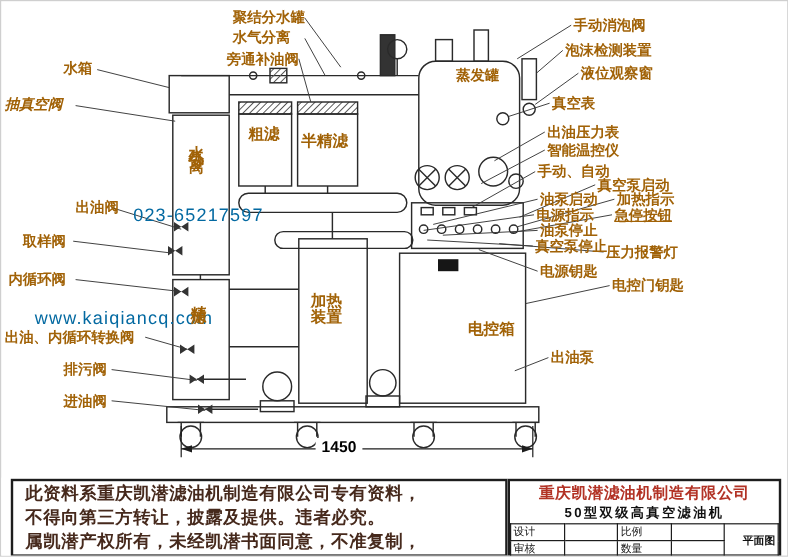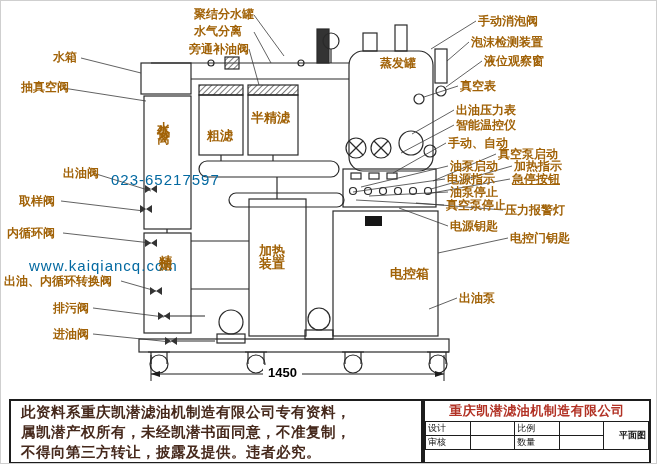--- a/index.html
+++ b/index.html
@@ -185,21 +185,21 @@
         <line x1="150" y1="354" x2="150" y2="380"></line>
         <line x1="443" y1="354" x2="443" y2="380"></line>
         <line x1="150" y1="373" x2="443" y2="373"></line>
         <polygon points="150,373 159,370 159,376" fill="#1d1d1d" stroke="none"></polygon>
         <polygon points="443,373 434,370 434,376" fill="#1d1d1d" stroke="none"></polygon>
       </g>
     </svg>
 
     <div id="label-layer">
         <div class="lbl" style="left: 52px; top: 50px;">水箱</div>
-        <div class="lbl" style="left: 20px; top: 80px;">抽真空阀</div>
+        <div class="lbl" style="left: 3px; top: 80px; font-style: italic;">抽真空阀</div>
         <div class="lbl" style="left: 62px; top: 166px;">出油阀</div>
         <div class="lbl" style="left: 18px; top: 194px;">取样阀</div>
         <div class="lbl" style="left: 6px; top: 226px;">内循环阀</div>
         <div class="lbl" style="left: 3px; top: 274px;">出油、内循环转换阀</div>
         <div class="lbl" style="left: 52px; top: 301px;">排污阀</div>
         <div class="lbl" style="left: 52px; top: 327px;">进油阀</div>
         <div class="lbl" style="left: 193px; top: 7px;">聚结分水罐</div>
         <div class="lbl" style="left: 193px; top: 24px;">水气分离</div>
         <div class="lbl" style="left: 188px; top: 42px;">旁通补油阀</div>
         <div class="lbl" style="left: 477px; top: 14px;">手动消泡阀</div>
@@ -214,43 +214,44 @@
         <div class="lbl" style="left: 513px; top: 159px;">加热指示</div>
         <div class="lbl" style="left: 446px; top: 172px;">电源指示</div>
         <div class="lbl" style="left: 511px; top: 172px; text-decoration: underline;">急停按钮</div>
         <div class="lbl" style="left: 449px; top: 185px;">油泵停止</div>
         <div class="lbl" style="left: 445px; top: 198px;">真空泵停止</div>
         <div class="lbl" style="left: 504px; top: 203px;">压力报警灯</div>
         <div class="lbl" style="left: 449px; top: 219px;">电源钥匙</div>
         <div class="lbl" style="left: 509px; top: 231px;">电控门钥匙</div>
         <div class="lbl" style="left: 458px; top: 291px;">出油泵</div>
         <div class="lbl vert" style="left: 156px; top: 110px; font-size: 13px;">水气分离</div>
-        <div class="lbl" style="left: 206px; top: 128px; font-size: 13px;">粗滤</div>
+        <div class="lbl" style="left: 206px; top: 104px; font-size: 13px;">粗滤</div>
         <div class="lbl" style="left: 250px; top: 110px; font-size: 13px;">半精滤</div>
         <div class="lbl" style="left: 379px; top: 56px;">蒸发罐</div>
         <div class="lbl vert" style="left: 158px; top: 243px; font-size: 13px;">精滤</div>
         <div class="lbl wrap" style="left: 258px; top: 243px; font-size: 13px; width: 30px;">加热装置</div>
         <div class="lbl" style="left: 363px; top: 266px; font-size: 13px; padding-left: 26px;">电控箱</div>
         <div class="lbl vert plate" style="left: 364px; top: 215px;">铭牌</div>
       </div>
 
     <div class="wm" style="left:110px; top:170px;">023-65217597</div>
     <div class="wm" style="left:28px; top:256px;">www.kaiqiancq.com</div>
 
     <div class="dim-text">1450</div>
   </div>
 
   <div class="footer">
     <div class="notice-box">
       <div>此资料系重庆凯潜滤油机制造有限公司专有资料，</div>
+      <div>不得向第三方转让，披露及提供。违者必究。</div>
       <div>属凯潜产权所有，未经凯潜书面同意，不准复制，</div>
-      <div>不得向第三方转让，披露及提供。违者必究。</div>
     </div>
     <div class="title-box">
       <div class="company">重庆凯潜滤油机制造有限公司</div>
+      <div class="model">50型双级高真空滤油机</div>
       <table class="tb">
         <tbody>
             <tr>
           <td>设计</td>
           <td></td>
           <td>比例</td>
           <td></td>
           <td class="view-cell" rowspan="2">平面图</td>
         </tr>
         <tr>

